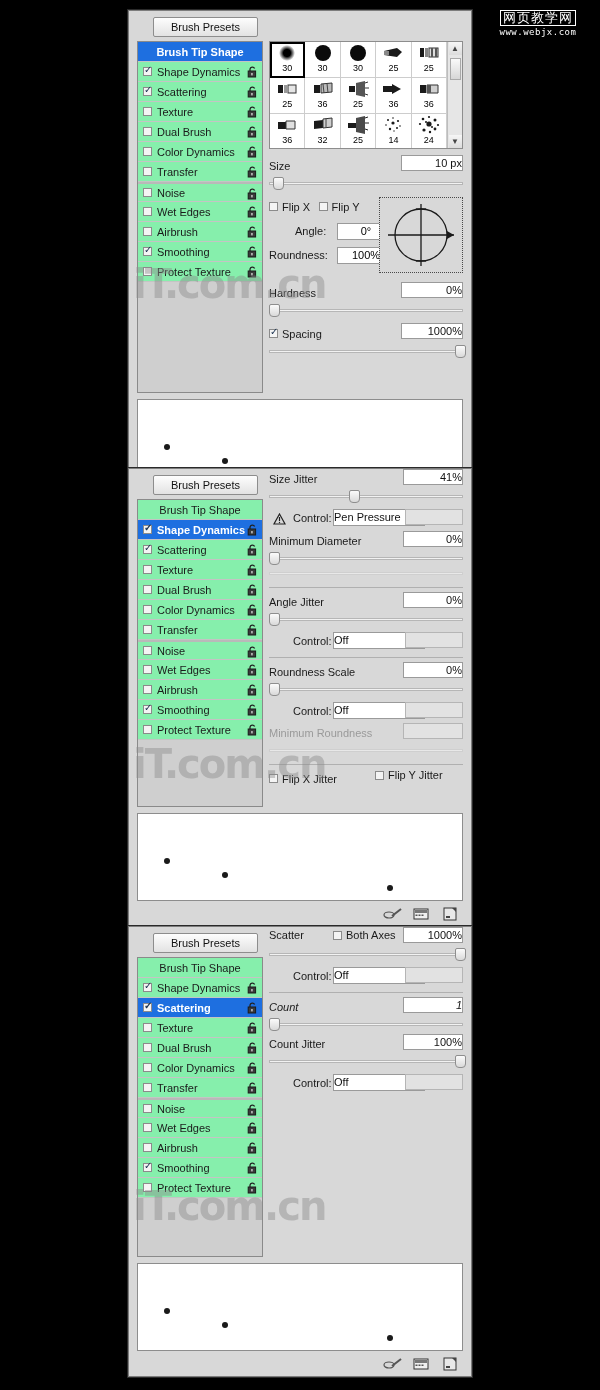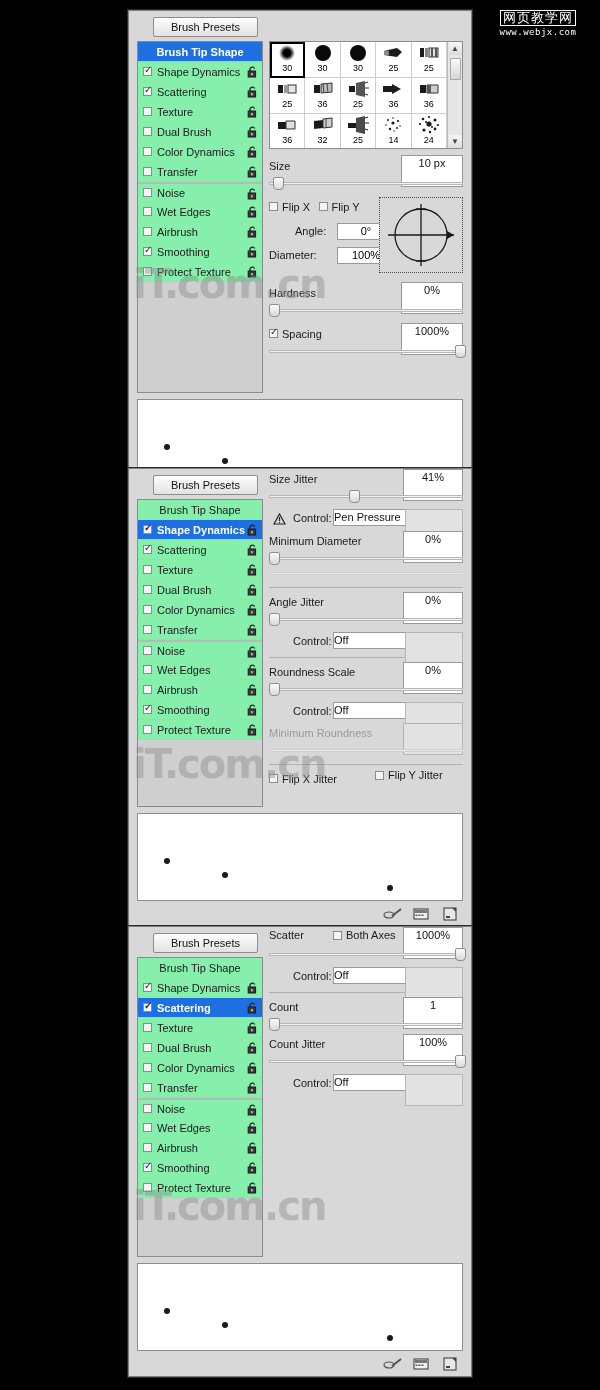--- a/index.html
+++ b/index.html
@@ -102,23 +102,23 @@
     background:linear-gradient(#f6f6f6,#dcdcdc); cursor:pointer;}
   .sc-thumb{ width:11px; height:22px; margin-top:3px; background:linear-gradient(#fafafa,#d6d6d6);
     border:1px solid #a9a9a9; cursor:pointer;}
   .sc-track{ flex:1; }
 
   
   .ctl{ position:relative; }
   .rowlbl{ font-size:11px; color:#1a1a1a; }
   .rowlbl.dim{ color:#9a9a9a; }
   .numbox{
-    position:absolute; right:0; width:60px; height:32px;
+    position:absolute; right:0; width:60px; height:16px;
     background:#fff; border:1px solid #9a9a9a;
-    font-size:11px; color:#111; text-align:center; line-height:14px;
+    font-size:11px; color:#111; text-align:right; line-height:14px;
   }
   .numbox.gray{ background:#e2e2e2; border-color:#b5b5b5; }
   .slider{
     position:relative; height:12px; margin-top:3px;
   }
   .slider .track{
     position:absolute; top:5px; left:0; right:0; height:3px;
     background:#f2f2f2; border:1px solid #b6b6b6;
   }
   .slider .thumb{
@@ -486,21 +486,21 @@
           <span class="chk" style="margin-left:4px;">
             <span class="box"></span>
             <span>Flip Y</span>
           </span>
 
           <div style="position:absolute;left:0;top:26px;width:150px;">
             <span class="rowlbl" style="position:absolute;left:26px;top:2px;">Angle:</span>
             <span style="position:absolute;left:68px;top:0;width:58px;height:17px;background:#fff;border:1px solid #9a9a9a;font-size:11px;line-height:15px;text-align:center;">0°</span>
           </div>
           <div style="position:absolute;left:0;top:50px;width:150px;">
-            <span class="rowlbl" style="position:absolute;left:0;top:2px;">Diameter:</span>
+            <span class="rowlbl" style="position:absolute;left:0;top:2px;">Roundness:</span>
             <span style="position:absolute;left:68px;top:0;width:58px;height:17px;background:#fff;border:1px solid #9a9a9a;font-size:11px;line-height:15px;text-align:center;">100%</span>
           </div>
 
           <div class="dial">
             <svg width="82" height="74" viewBox="0 0 82 74">
               <circle cx="41" cy="37" r="26" fill="none" stroke="#1a1a1a" stroke-width="1.3"></circle>
               <line x1="41" y1="6" x2="41" y2="68" stroke="#1a1a1a" stroke-width="1.3"></line>
               <line x1="8" y1="37" x2="74" y2="37" stroke="#1a1a1a" stroke-width="1.3"></line>
               <polygon points="74,37 67,33 67,41" fill="#1a1a1a"></polygon>
               <line x1="36" y1="11" x2="46" y2="11" stroke="#1a1a1a" stroke-width="1.3"></line>
@@ -953,21 +953,21 @@
           <span class="rowlbl" style="position:absolute;left:24px;top:4px;">Control:</span>
           <div class="selectbox" style="position:absolute;left:64px;top:1px;width:92px;">
             <span>Off</span>
             <span class="arw"></span>
           </div>
           <span class="numbox gray" style="top:1px;width:58px;"></span>
         </div>
 
         <div class="hr"></div>
 
-        <div class="ctl" style="height:18px;">
+        <div class="ctl" style="height:18px;font-style:italic;">
           <span class="rowlbl">Count</span>
           <span class="numbox">1</span>
         </div>
         <div class="slider">
           <div class="track"></div>
           <div class="thumb" style="left:0%;"></div>
         </div>
 
         <div class="ctl" style="height:18px;margin-top:4px;">
           <span class="rowlbl">Count Jitter</span>

